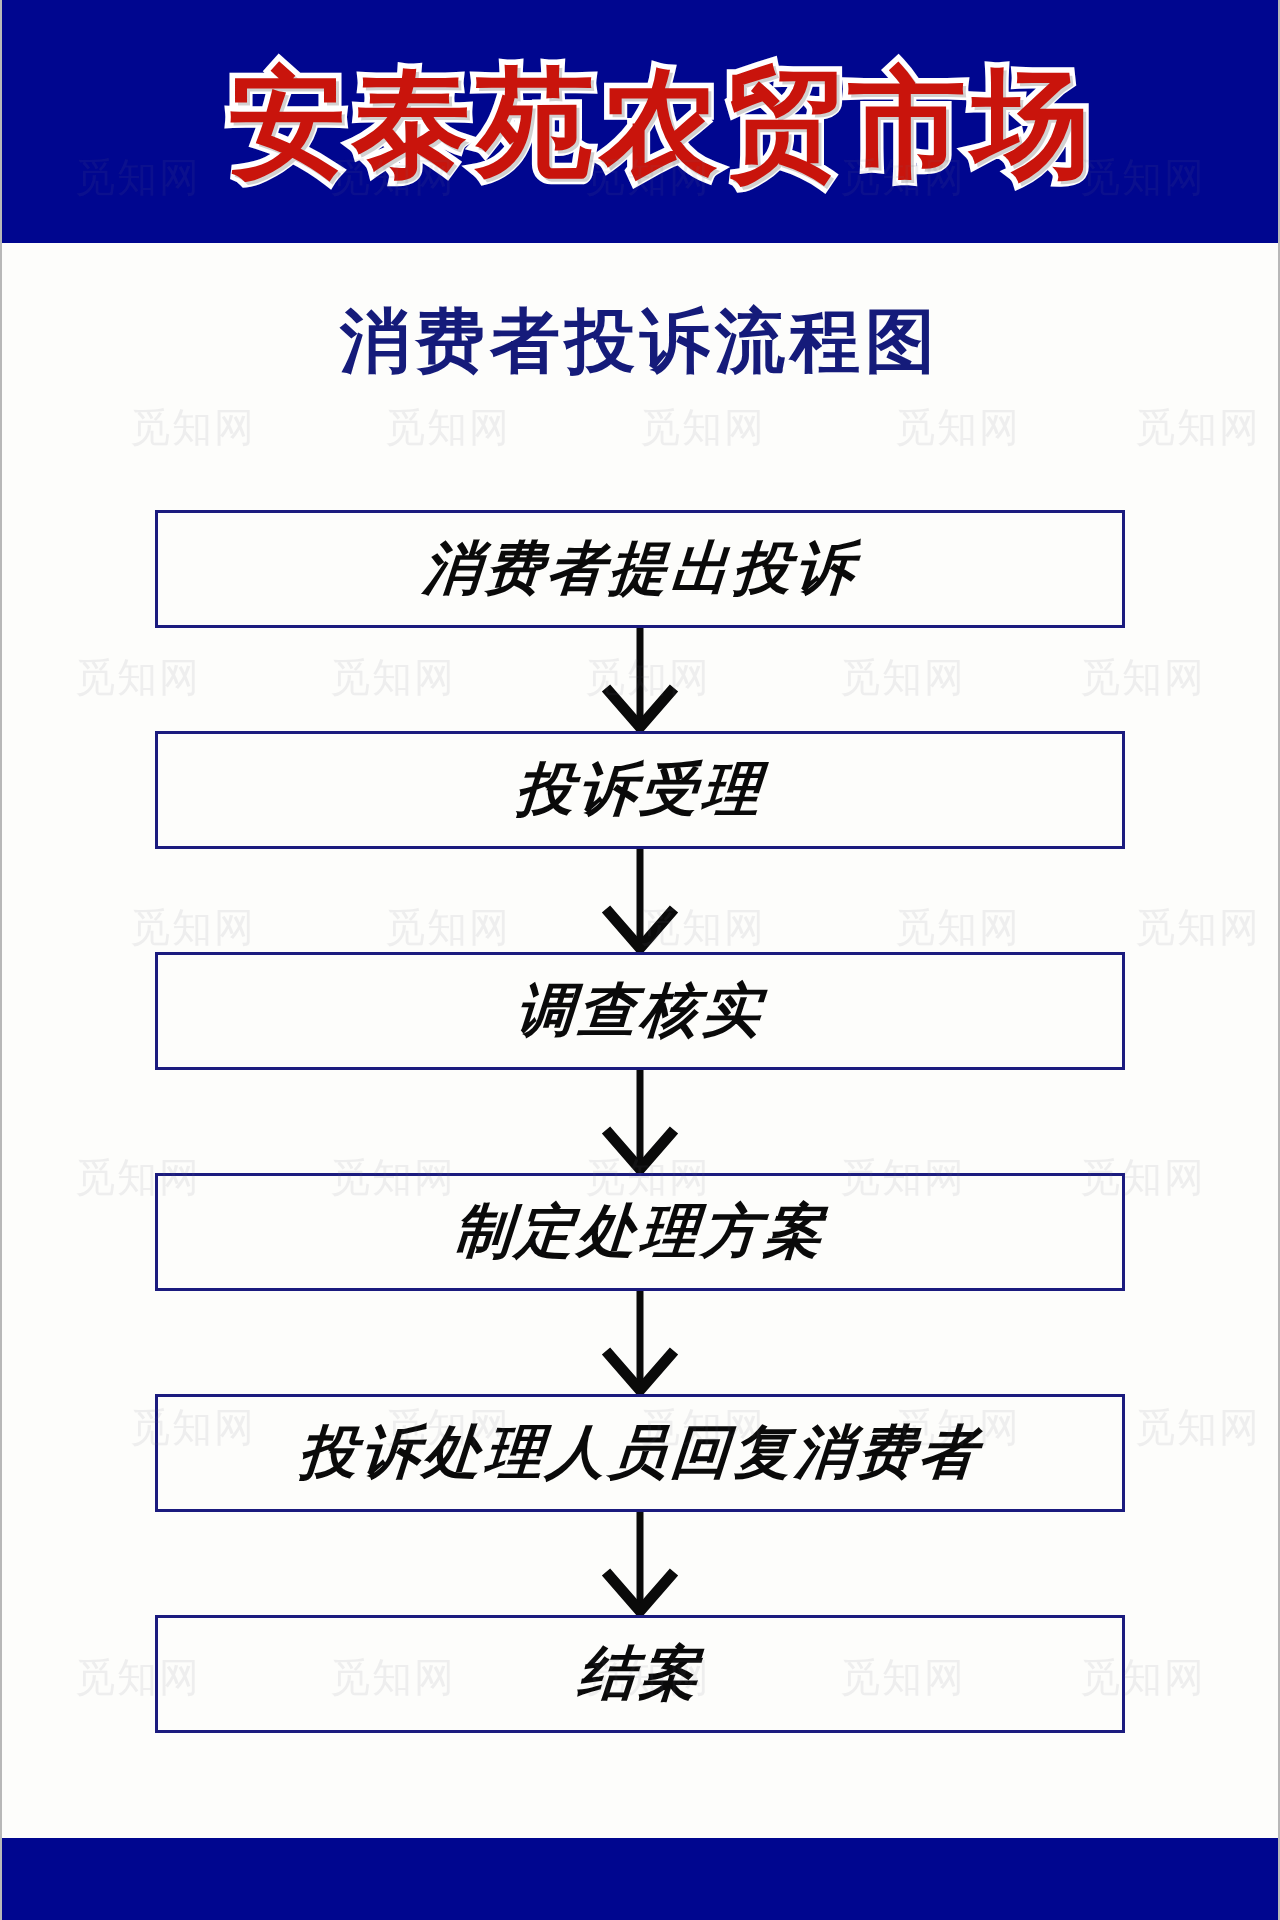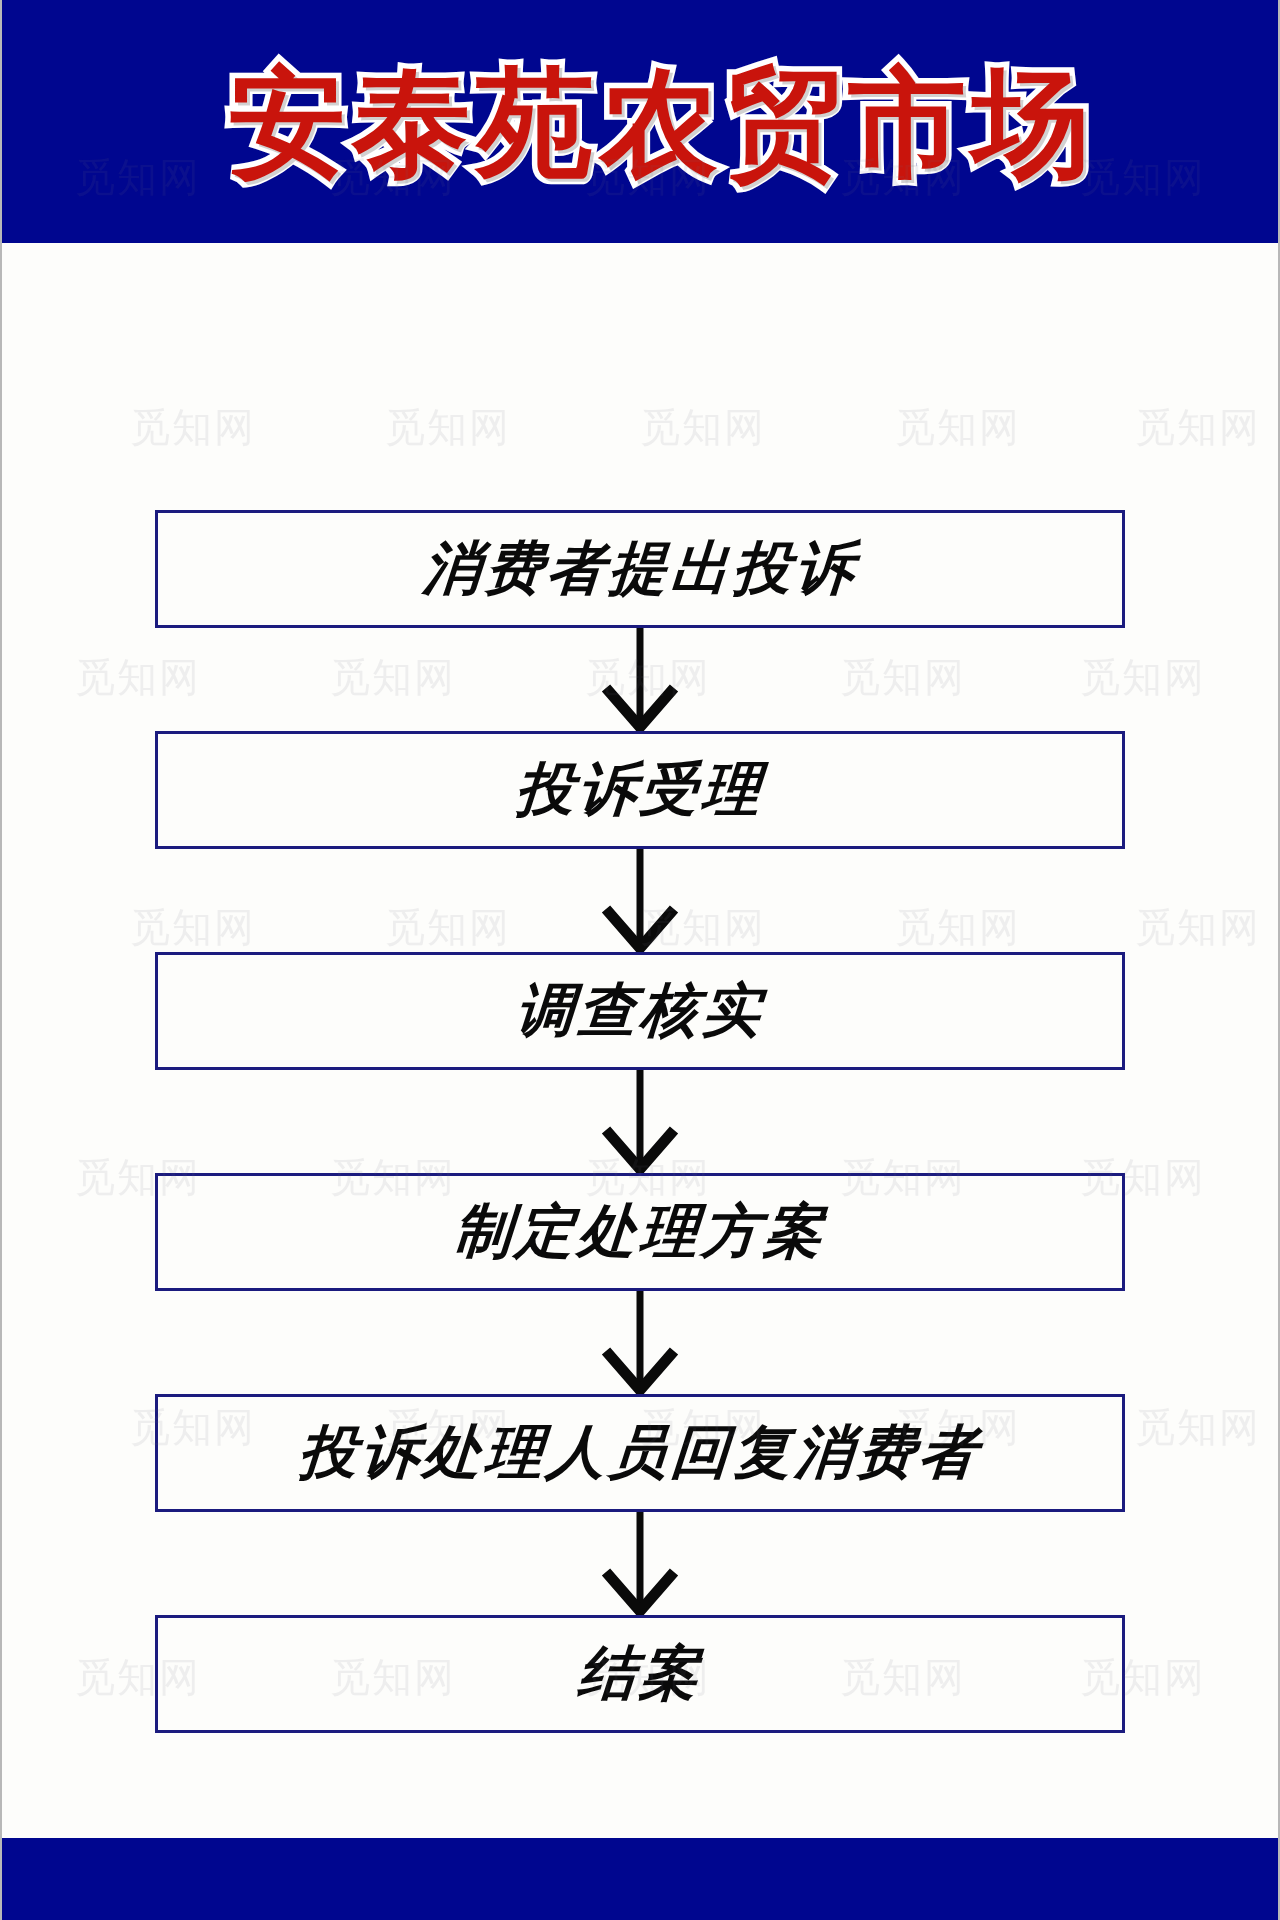--- a/index.html
+++ b/index.html
@@ -168,20 +168,21 @@
 <body>
 
 <div id="poster">
 
   <div class="banner">
     <div class="banner-title">安泰苑农贸市场</div>
   </div>
 
   <div class="content">
 
+    <div class="subtitle">消费者投诉流程图</div>
 
     <div class="flow" id="flow-root">
         <div class="flow-box">
           <div class="flow-box-label">消费者提出投诉</div>
         </div>
         <div class="flow-arrow">
     <svg width="120" height="103" viewBox="0 0 120 103" aria-hidden="true">
       <line x1="60" y1="0" x2="60" y2="92" stroke="#0a0a0a" stroke-width="7"></line>
       <polyline points="26,60 60,99 94,60" fill="none" stroke="#0a0a0a" stroke-width="11" stroke-linecap="butt" stroke-linejoin="miter"></polyline>
     </svg>

